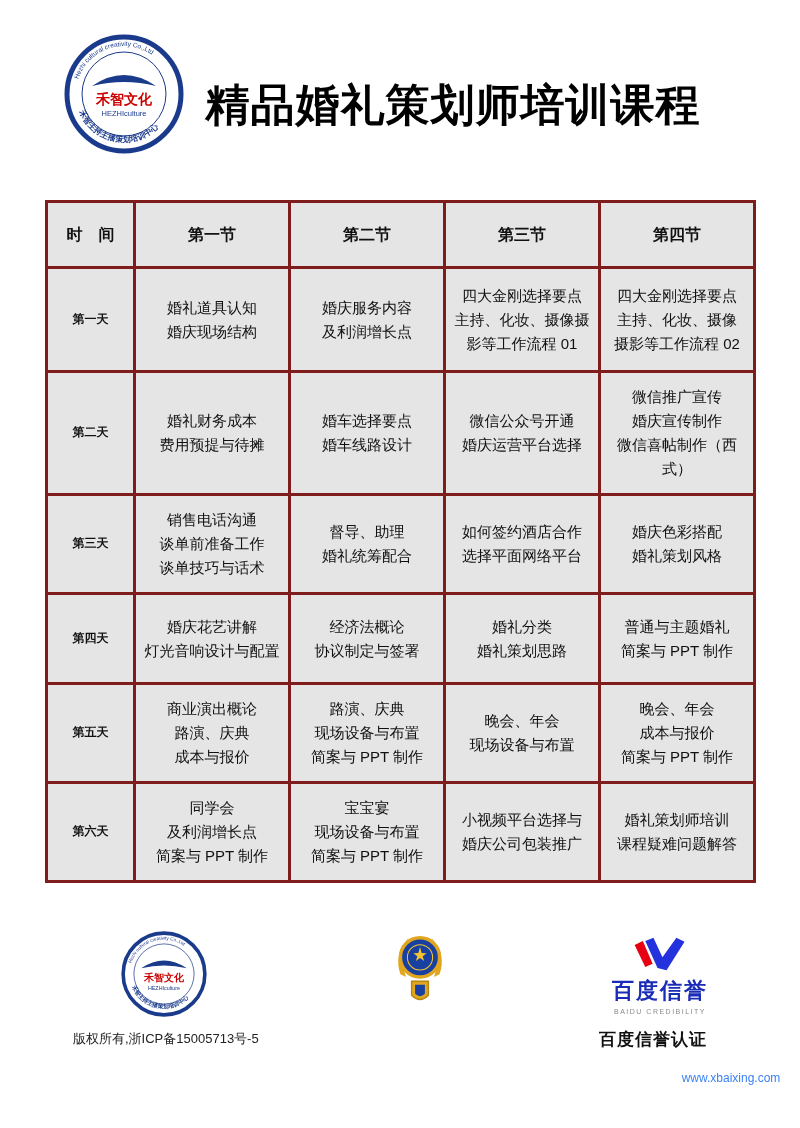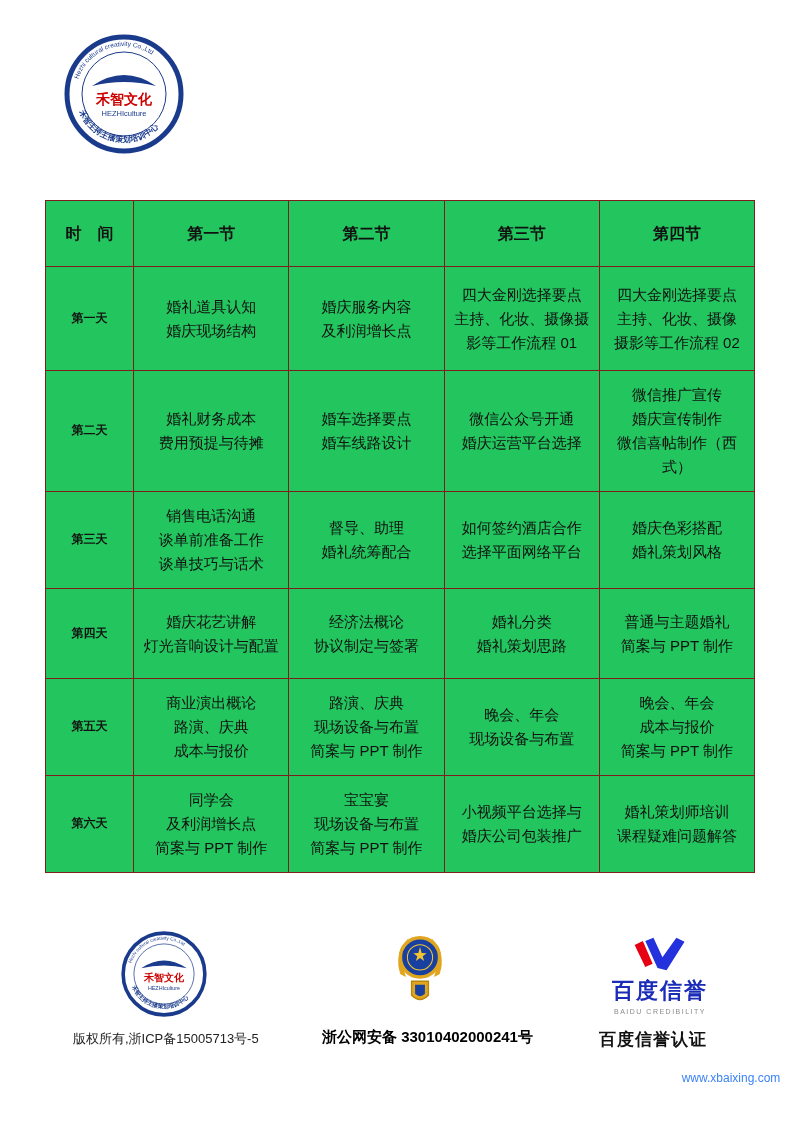--- a/index.html
+++ b/index.html
@@ -23,26 +23,26 @@
   }
 
   
   table.course {
     position:absolute; left:45px; top:200px; width:710px;
     border-collapse:collapse; table-layout:fixed;
   }
   table.course col.c-time { width:88px; }
   table.course col.c-sess { width:155px; }
   table.course th, table.course td {
-    border:1px solid #7f1d1d;
+    border:3px solid #7f1d1d;
     text-align:center; vertical-align:middle;
     white-space:pre-line;
     font-size:15px; line-height:1.6; color:#111;
     padding:12px 3px;
-    background:#22c55e;
+    background:#e5e5e5;
   }
   table.course thead th { font-weight:bold; font-size:16px; height:66px; }
   table.course td.day { font-size:12px; font-weight:bold; }
   table.course tbody tr:nth-child(1){ height:104px; }
   table.course tbody tr:nth-child(2){ height:95px; }
   table.course tbody tr:nth-child(3){ height:95px; }
   table.course tbody tr:nth-child(4){ height:90px; }
   table.course tbody tr:nth-child(5){ height:95px; }
   table.course tbody tr:nth-child(6){ height:96px; }
 
@@ -81,20 +81,21 @@
       </text>
       <text font-size="8" fill="#1a3a8c" font-weight="bold">
         <textPath href="#arcBot1" startOffset="12%">禾智主持主播策划培训中心</textPath>
       </text>
       <path d="M28 52 Q60 30 92 52 Q60 44 28 52 Z" fill="#1a3a8c"></path>
       <text x="60" y="70" text-anchor="middle" font-size="14" font-weight="bold" fill="#cc0000">禾智文化</text>
       <text x="60" y="82" text-anchor="middle" font-size="7.5" fill="#1a3a8c">HEZHIculture</text>
     </svg>
   </div>
 
+  <h1 class="page-title">精品婚礼策划师培训课程</h1>
 
   <table class="course">
     <colgroup>
       <col class="c-time">
         <col class="c-sess">
         <col class="c-sess">
         <col class="c-sess">
         <col class="c-sess">
     </colgroup>
     <thead>
@@ -224,20 +225,19 @@
   <div class="baidu-block">
     <svg class="baidu-v" viewBox="0 0 66 42" width="54" height="36">
       <polygon points="2,10 12,5 24,33 15,37" fill="#e60012"></polygon>
       <polygon points="15,5 25,1 36,25 53,1 63,6 41,41 30,38" fill="#2332dc"></polygon>
     </svg>
     <div class="baidu-cn">百度信誉</div>
     <div class="baidu-en">BAIDU CREDIBILITY</div>
   </div>
 
   <div class="copyright-text">版权所有,浙ICP备15005713号-5</div>
-  <div class="police-record-text">浙公网安备 33010402000241号</div>
   <div class="baidu-cert-text">百度信誉认证</div>
 
   <div class="watermark">
     <div class="wm-url">www.xbaixing.com</div>
   </div>
 
 </div>
 
 </body></html>

